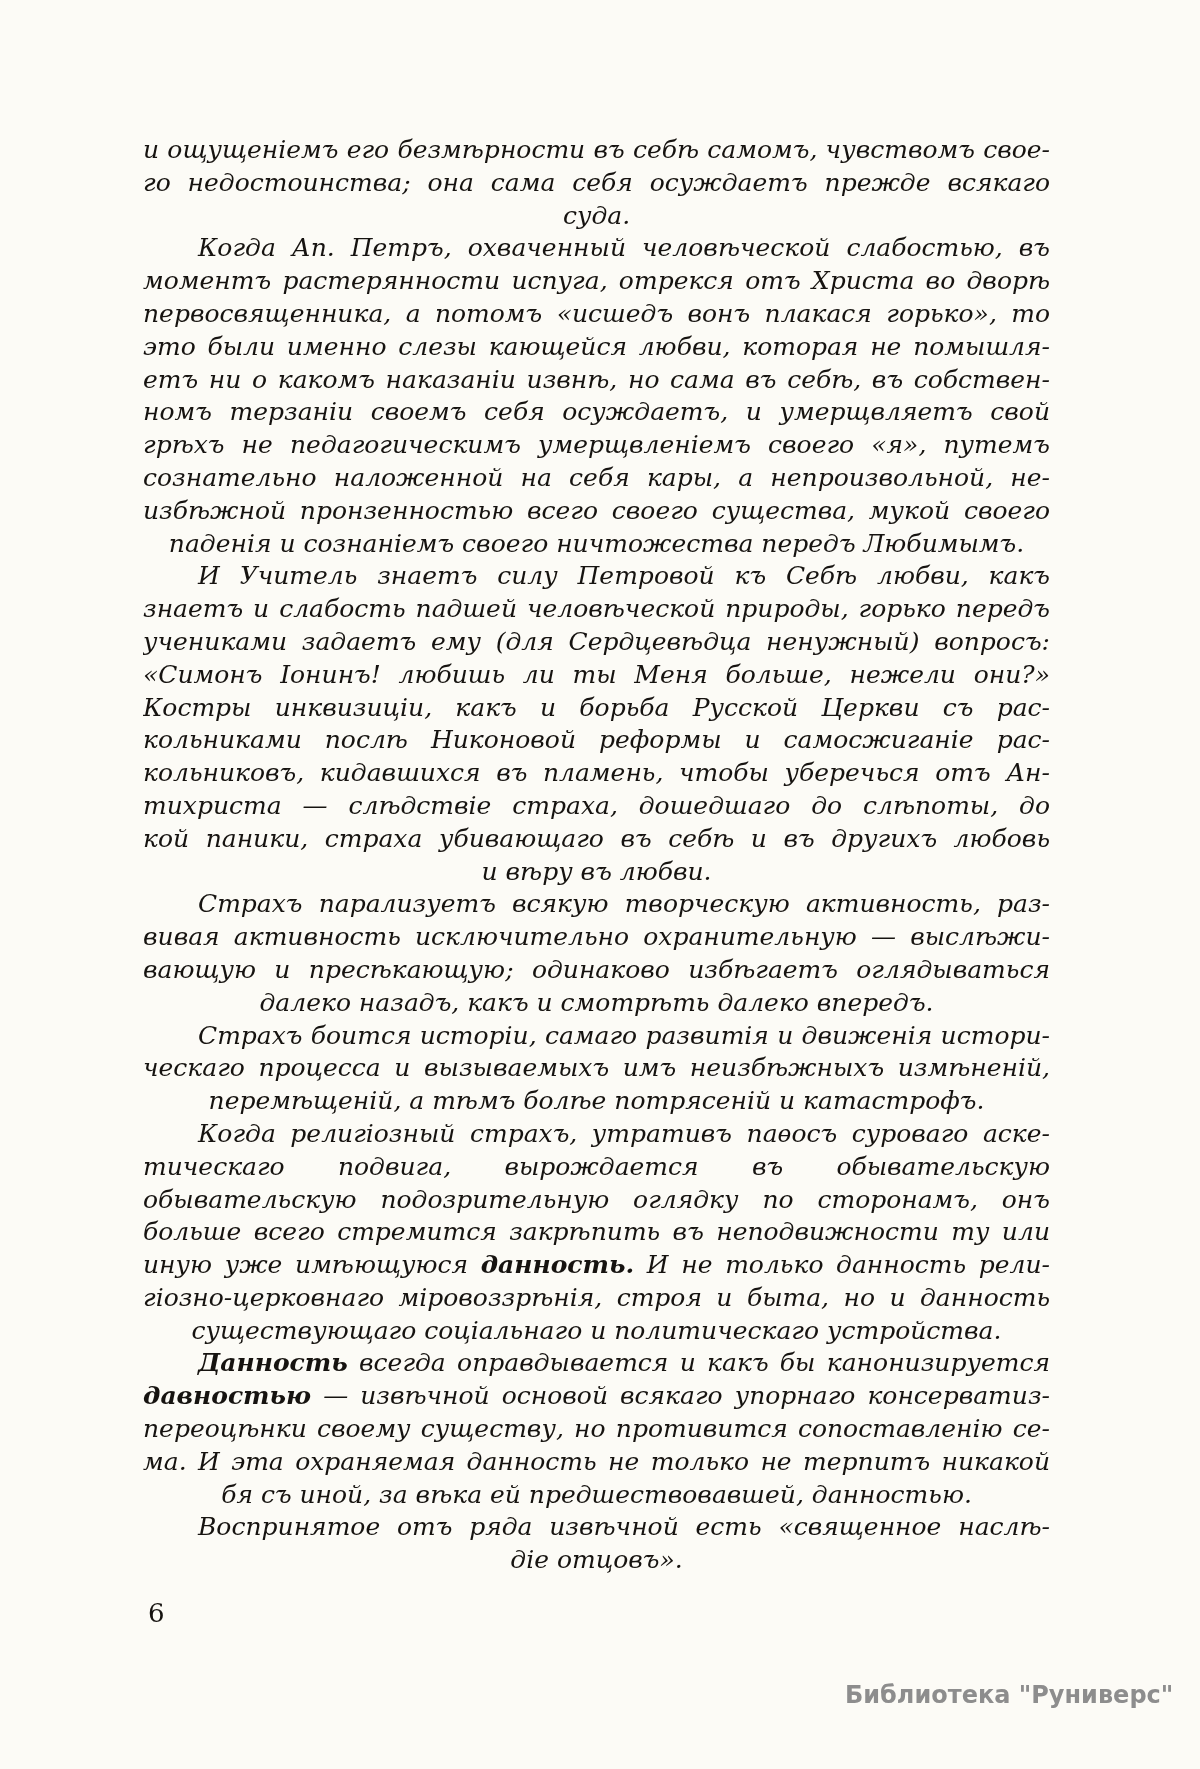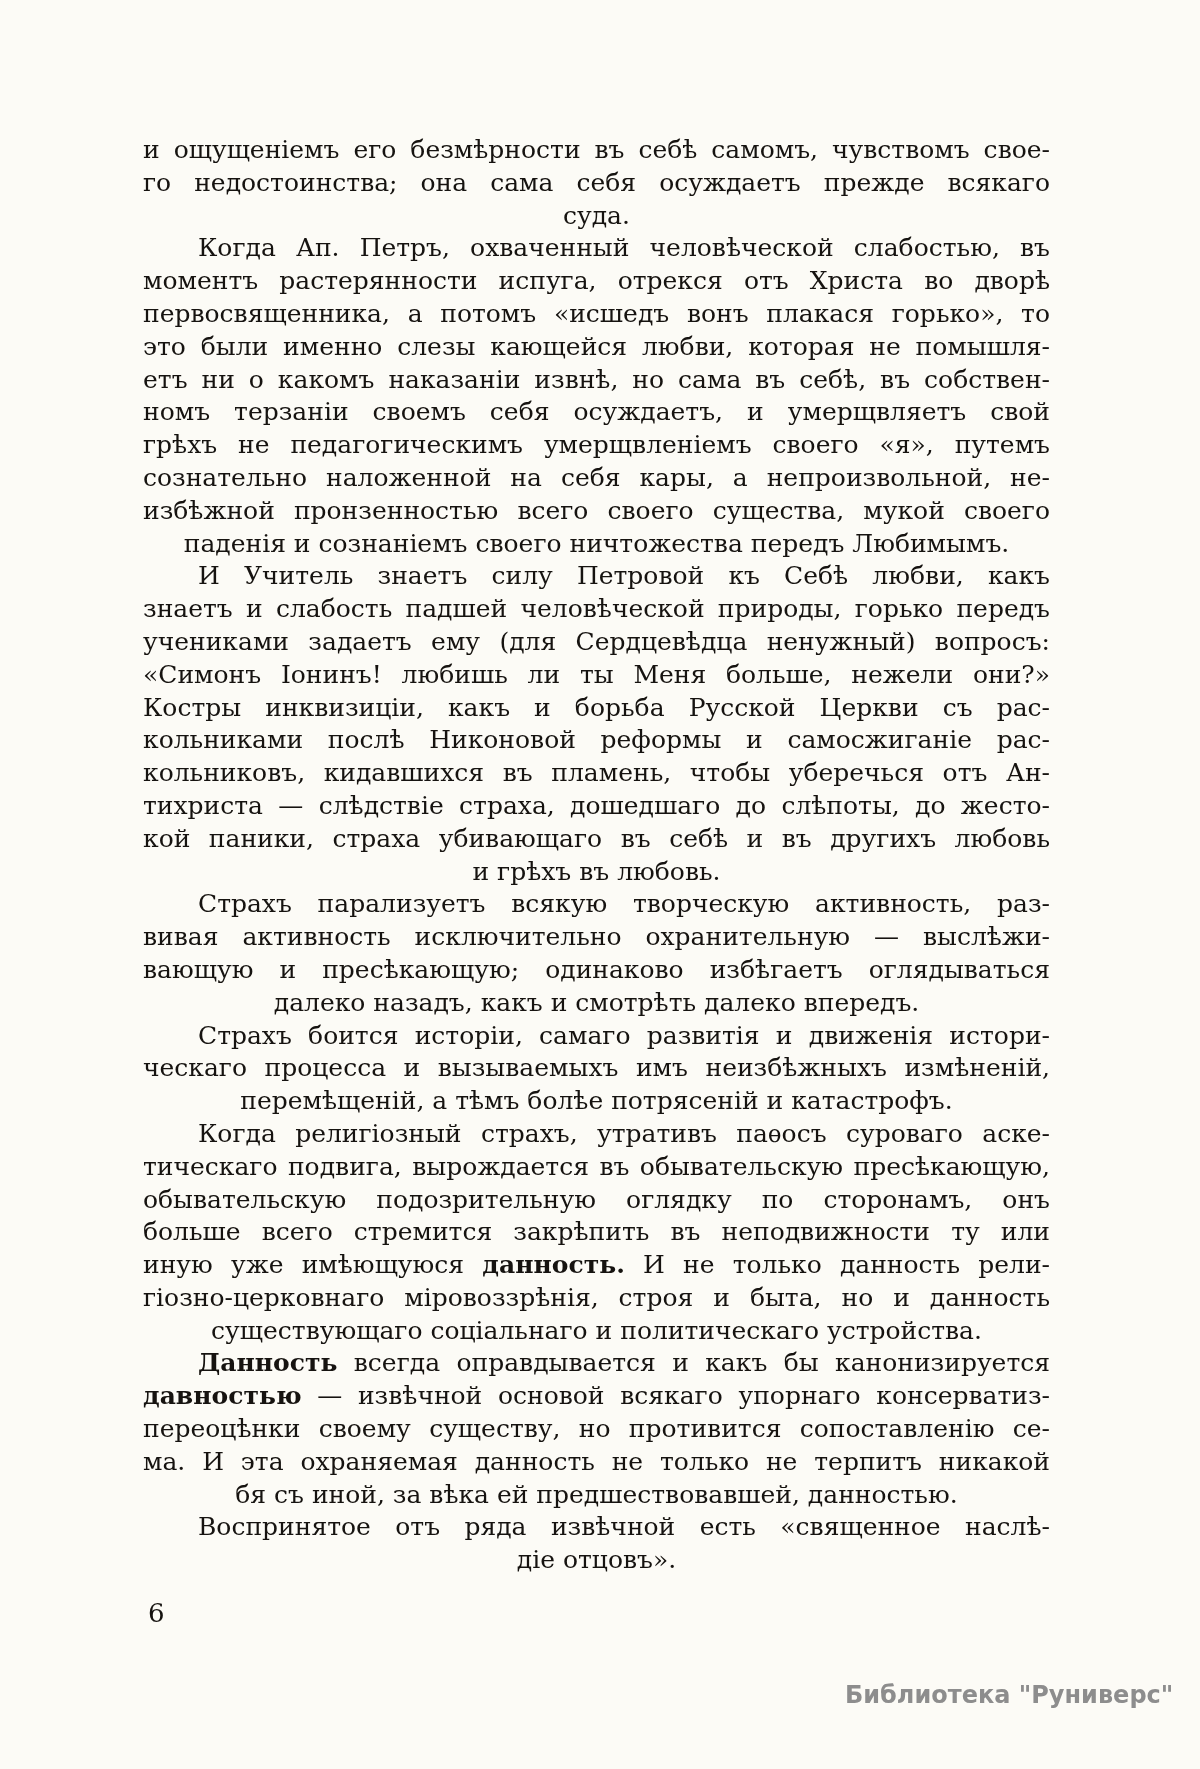--- a/index.html
+++ b/index.html
@@ -23,20 +23,21 @@
     position: absolute;
     left: 143px;
     top: 134px;
     width: 907px;
     font-size: 25px;
     color: #161310;
   }
   .paragraph {
     margin: 0;
     padding: 0;
+    font-style: italic;
   }
   .line {
     height: 32.8px;
     line-height: 32.8px;
     overflow: hidden;
     white-space: normal;
     text-align: center;
   }
   .line.justify {
     text-align: justify;
@@ -94,21 +95,21 @@
       <div class="paragraph">
         <div class="line indent justify"><span>И Учитель знаетъ силу Петровой къ Себѣ любви, какъ</span></div>
         <div class="line justify"><span>знаетъ и слабость падшей человѣческой природы, горько передъ</span></div>
         <div class="line justify"><span>учениками задаетъ ему (для Сердцевѣдца ненужный) вопросъ:</span></div>
         <div class="line justify"><span>«Симонъ Іонинъ! любишь ли ты Меня больше, нежели они?»</span></div>
         <div class="line justify"><span>Костры инквизиціи, какъ и борьба Русской Церкви съ рас-</span></div>
         <div class="line justify"><span>кольниками послѣ Никоновой реформы и самосжиганіе рас-</span></div>
         <div class="line justify"><span>кольниковъ, кидавшихся въ пламень, чтобы уберечься отъ Ан-</span></div>
         <div class="line justify"><span>тихриста — слѣдствіе страха, дошедшаго до слѣпоты, до жесто-</span></div>
         <div class="line justify"><span>кой паники, страха убивающаго въ себѣ и въ другихъ любовь</span></div>
-        <div class="line"><span>и грѣхъ въ любовь.</span></div>
+        <div class="line"><span>и вѣру въ любви.</span></div>
       </div>
       <div class="paragraph">
         <div class="line indent justify"><span>Страхъ парализуетъ всякую творческую активность, раз-</span></div>
         <div class="line justify"><span>вивая активность исключительно охранительную — выслѣжи-</span></div>
         <div class="line justify"><span>вающую и пресѣкающую; одинаково избѣгаетъ оглядываться</span></div>
         <div class="line"><span>далеко назадъ, какъ и смотрѣть далеко впередъ.</span></div>
       </div>
       <div class="paragraph">
         <div class="line indent justify"><span>Страхъ боится исторіи, самаго развитія и движенія истори-</span></div>
         <div class="line justify"><span>ческаго процесса и вызываемыхъ имъ неизбѣжныхъ измѣненій,</span></div>

